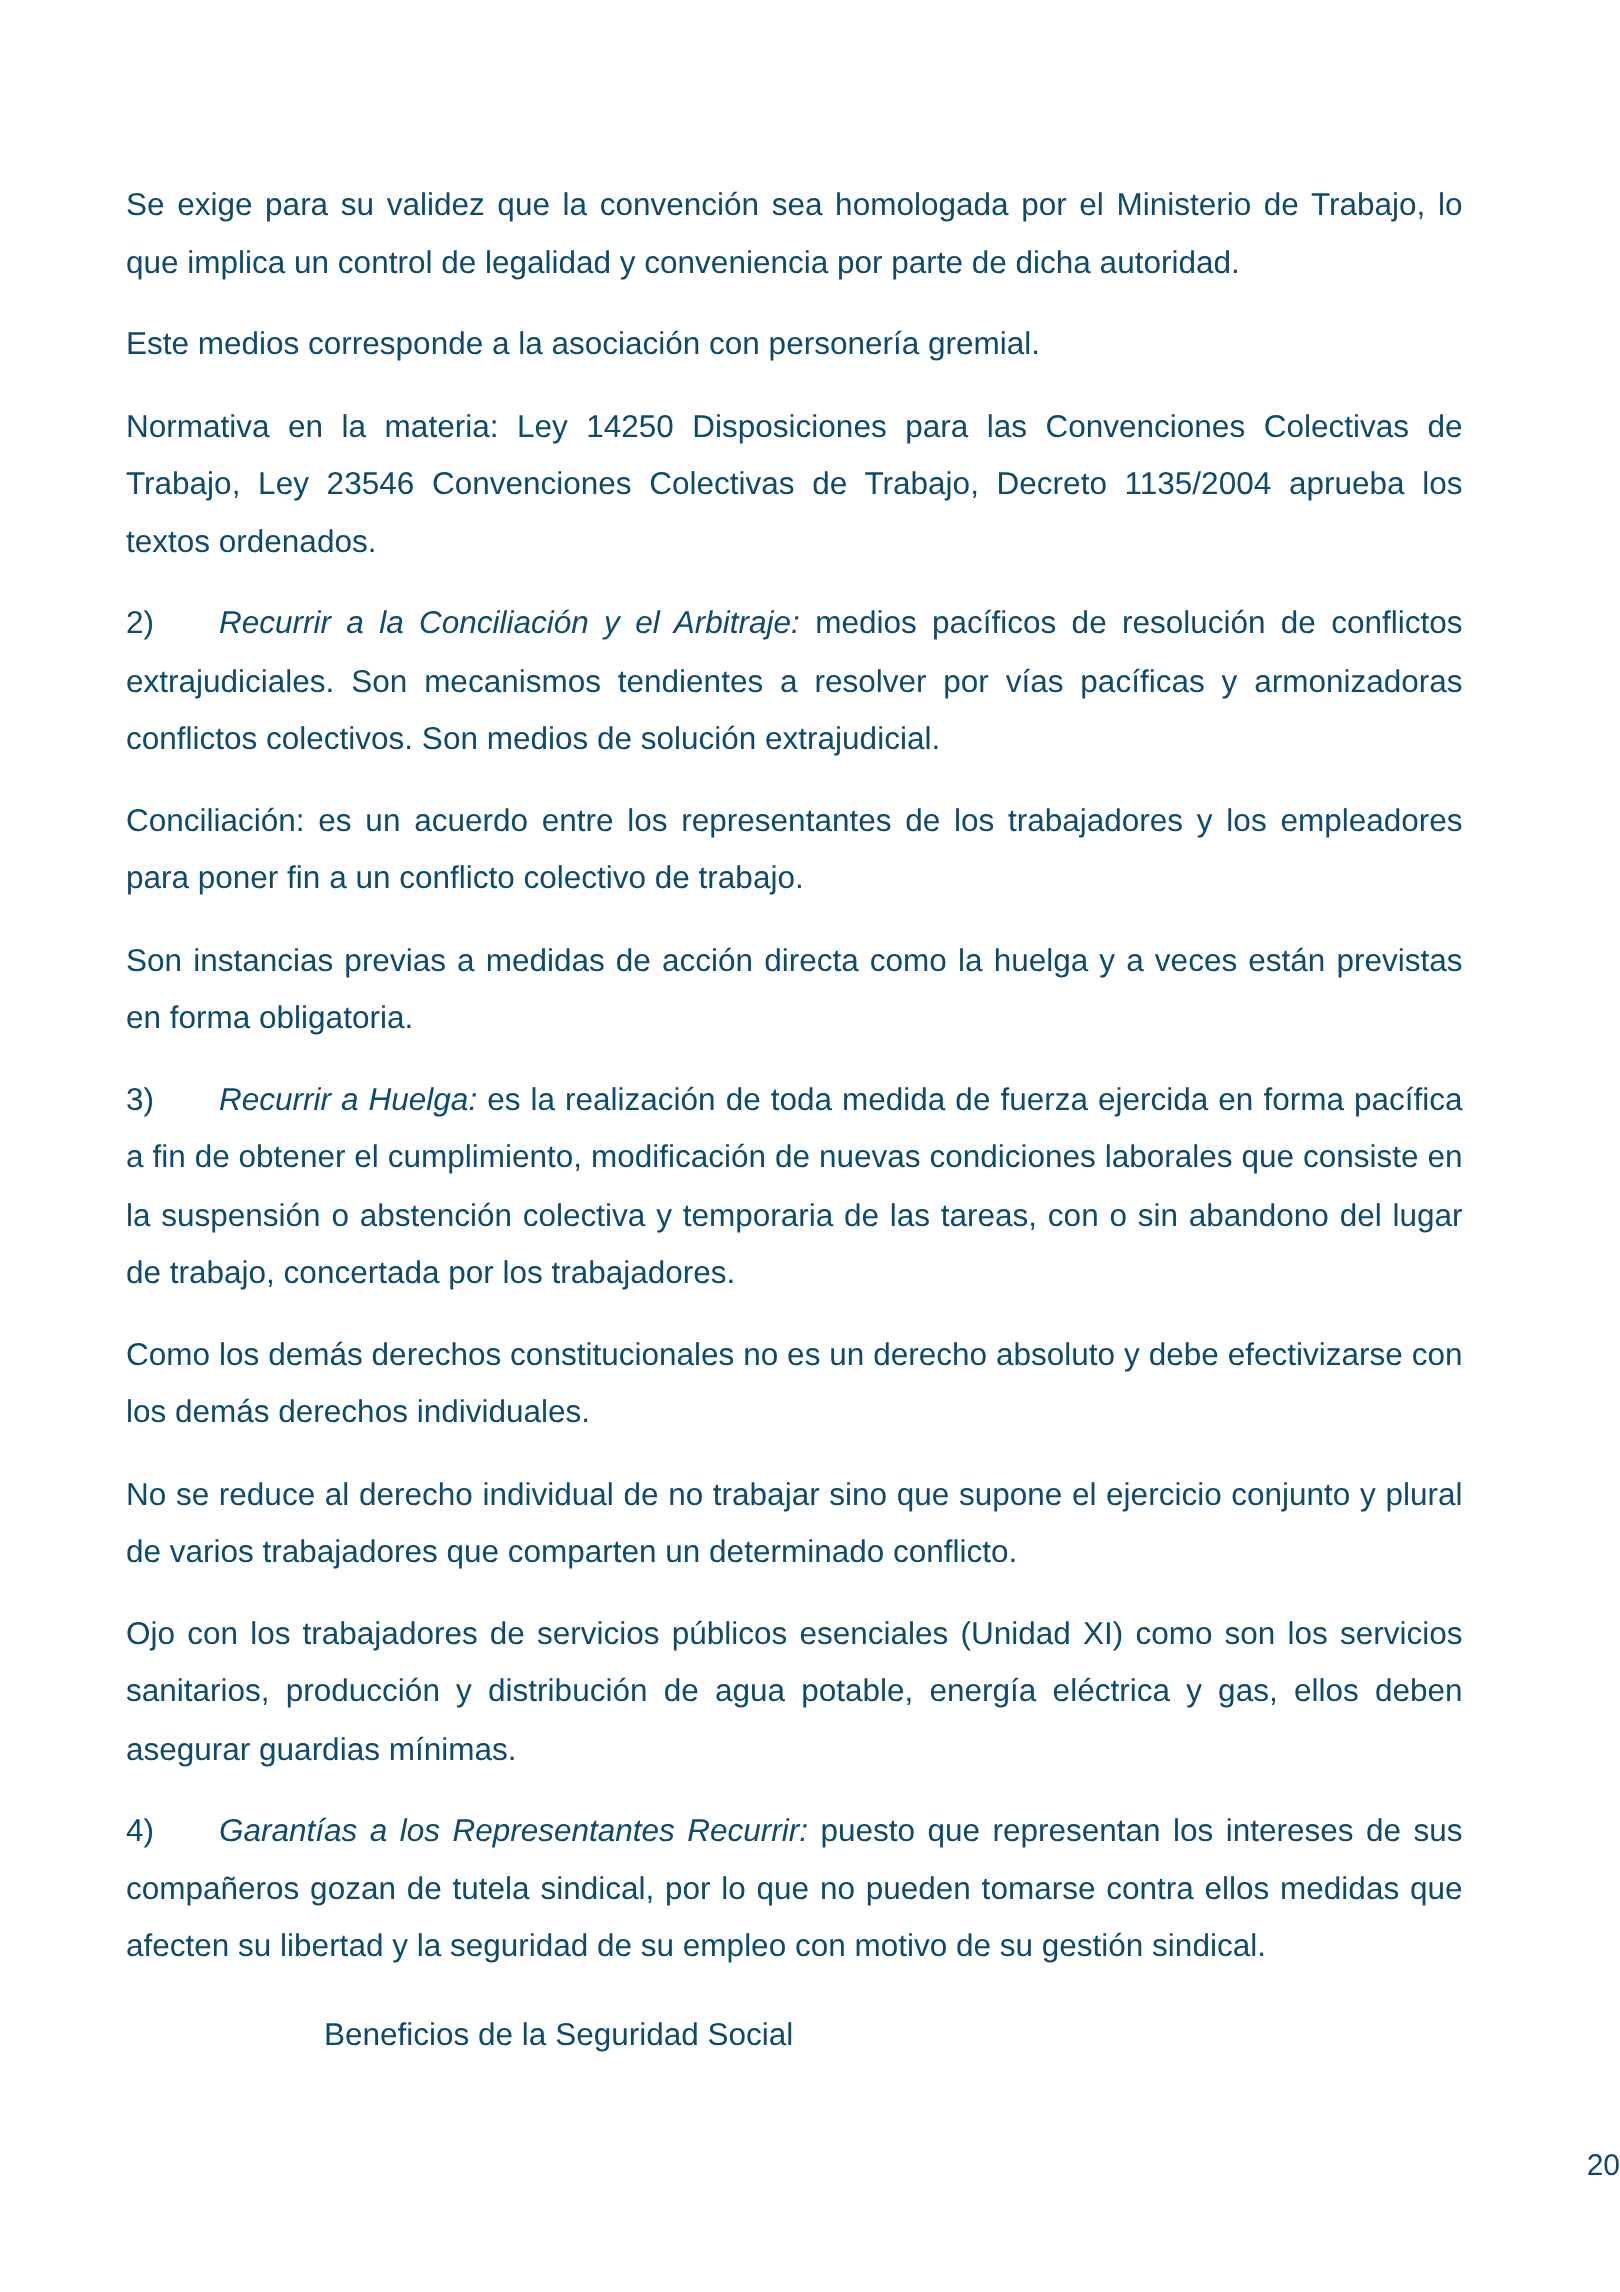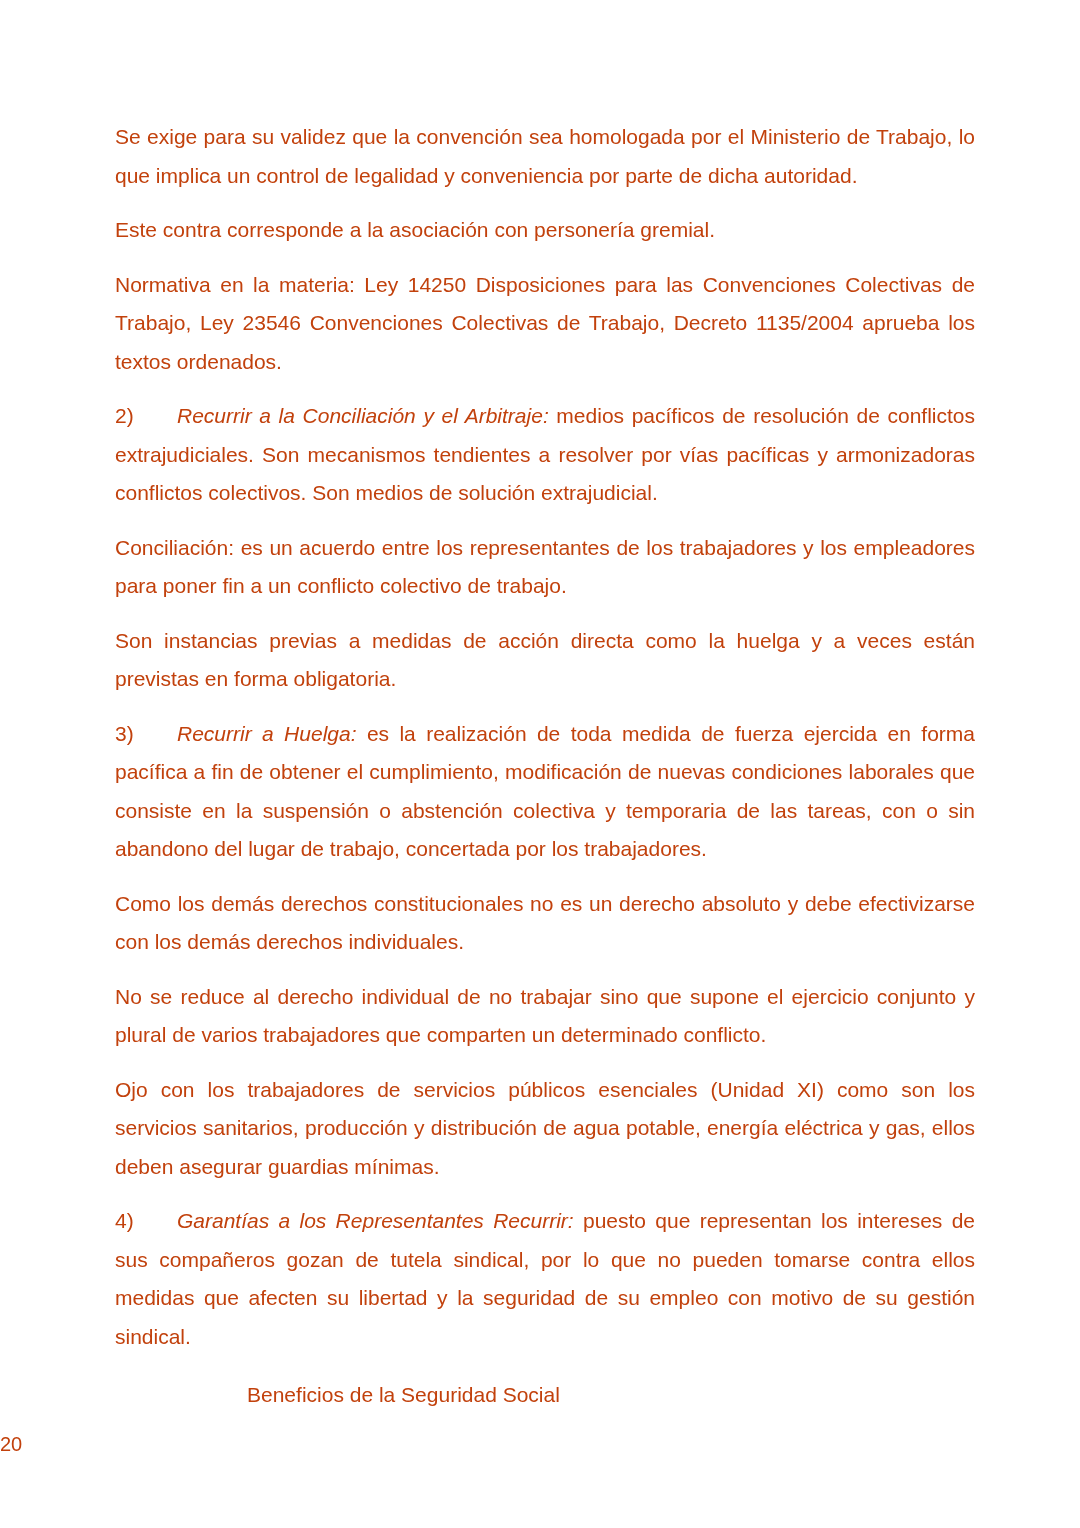--- a/index.html
+++ b/index.html
@@ -6,25 +6,25 @@
     margin: 0;
     padding: 0;
     background: #ffffff;
   }
   .page {
     position: relative;
     width: 1080px;
     height: 1528px;
     background: #ffffff;
     box-sizing: border-box;
-    padding: 118px 105px 0 115px;
+    padding: 118px 105px 0 84px;
     font-family: "Liberation Sans", "DejaVu Sans", sans-serif;
     font-size: 21px;
     line-height: 38.5px;
-    color: #c2410c;
+    color: #0c4a6e;
     overflow: hidden;
     border-radius: 16px;
   }
   .para {
     margin: 0 0 16px 0;
     text-align: justify;
   }
   .para .num {
     display: inline-block;
     width: 62px;
@@ -37,33 +37,33 @@
   .heading {
     margin: 20px 0 0 0;
     padding-left: 132px;
     text-align: left;
   }
   .page-number {
     position: absolute;
     left: 0;
     right: 0;
     bottom: 72px;
-    text-align: left;
+    text-align: right;
     font-size: 20px;
     line-height: 24px;
   }
 </style>
 </head>
 <body>
 
 <div class="page">
 
   <p class="para">Se exige para su validez que la convención sea homologada por el Ministerio de Trabajo, lo que implica un control de legalidad y conveniencia por parte de dicha autoridad.</p>
 
-  <p class="para">Este contra corresponde a la asociación con personería gremial.</p>
+  <p class="para">Este medios corresponde a la asociación con personería gremial.</p>
 
   <p class="para">Normativa en la materia: Ley 14250 Disposiciones para las Convenciones Colectivas de Trabajo, Ley 23546 Convenciones Colectivas de Trabajo, Decreto 1135/2004 aprueba los textos ordenados.</p>
 
   <p class="para"><span class="num">2)</span><span class="lead-italic">Recurrir a la Conciliación y el Arbitraje:</span>
     <span>medios pacíficos de resolución de conflictos extrajudiciales. Son mecanismos tendientes a resolver por vías pacíficas y armonizadoras conflictos colectivos. Son medios de solución extrajudicial.</span></p>
 
   <p class="para">Conciliación: es un acuerdo entre los representantes de los trabajadores y los empleadores para poner fin a un conflicto colectivo de trabajo.</p>
 
 
   <p class="para">Son instancias previas a medidas de acción directa como la huelga y a veces están previstas en forma obligatoria.</p>

